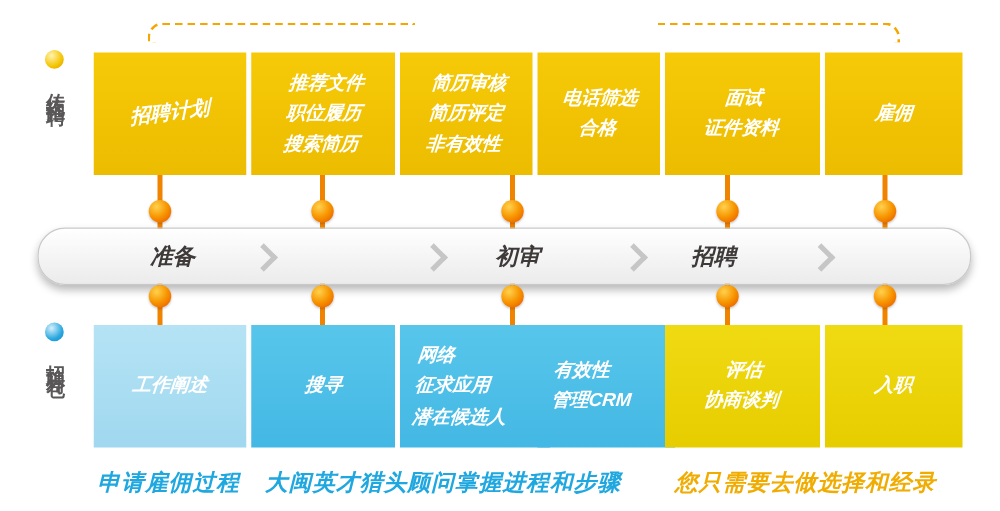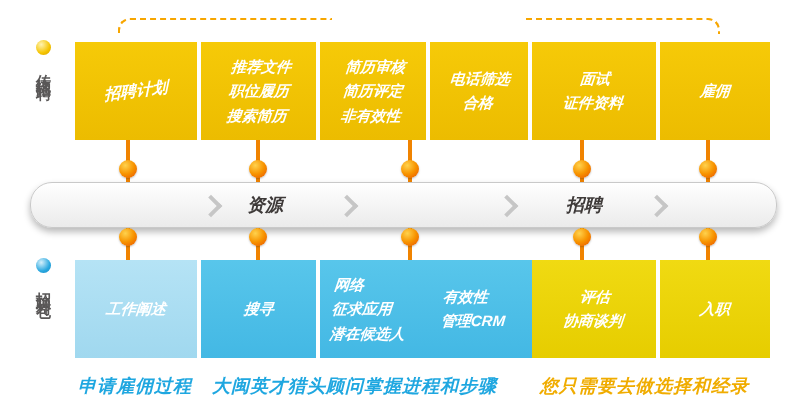--- a/index.html
+++ b/index.html
@@ -152,25 +152,26 @@
   <div class="stem" style="left:582px;top:140px;height:46px;"></div>
   <div class="stem" style="left:708px;top:140px;height:46px;"></div>
 
   <div class="stem" style="left:128px;top:222px;height:42px;"></div>
   <div class="stem" style="left:258px;top:222px;height:42px;"></div>
   <div class="stem" style="left:410px;top:222px;height:42px;"></div>
   <div class="stem" style="left:582px;top:222px;height:42px;"></div>
   <div class="stem" style="left:708px;top:222px;height:42px;"></div>
 
   <div class="band">
+    <span class="stage-label" style="left:107px;">准备</span>
     <span class="chevron" style="left:172px;"></span>
-    <span class="stage-label" style="left:234px;">资源</span>
     <span class="chevron" style="left:308px;"></span>
+    <span class="stage-label" style="left:383px;">初审</span>
     <span class="chevron" style="left:468px;"></span>
-    <span class="stage-label" style="left:553px;">招聘</span>
+    <span class="stage-label" style="left:540px;">招聘</span>
     <span class="chevron" style="left:618px;"></span>
   </div>
 
   <div class="dot" style="left:128px;top:160px;"></div>
   <div class="dot" style="left:258px;top:160px;"></div>
   <div class="dot" style="left:410px;top:160px;"></div>
   <div class="dot" style="left:582px;top:160px;"></div>
   <div class="dot" style="left:708px;top:160px;"></div>
   <div class="dot" style="left:128px;top:228px;"></div>
   <div class="dot" style="left:258px;top:228px;"></div>

